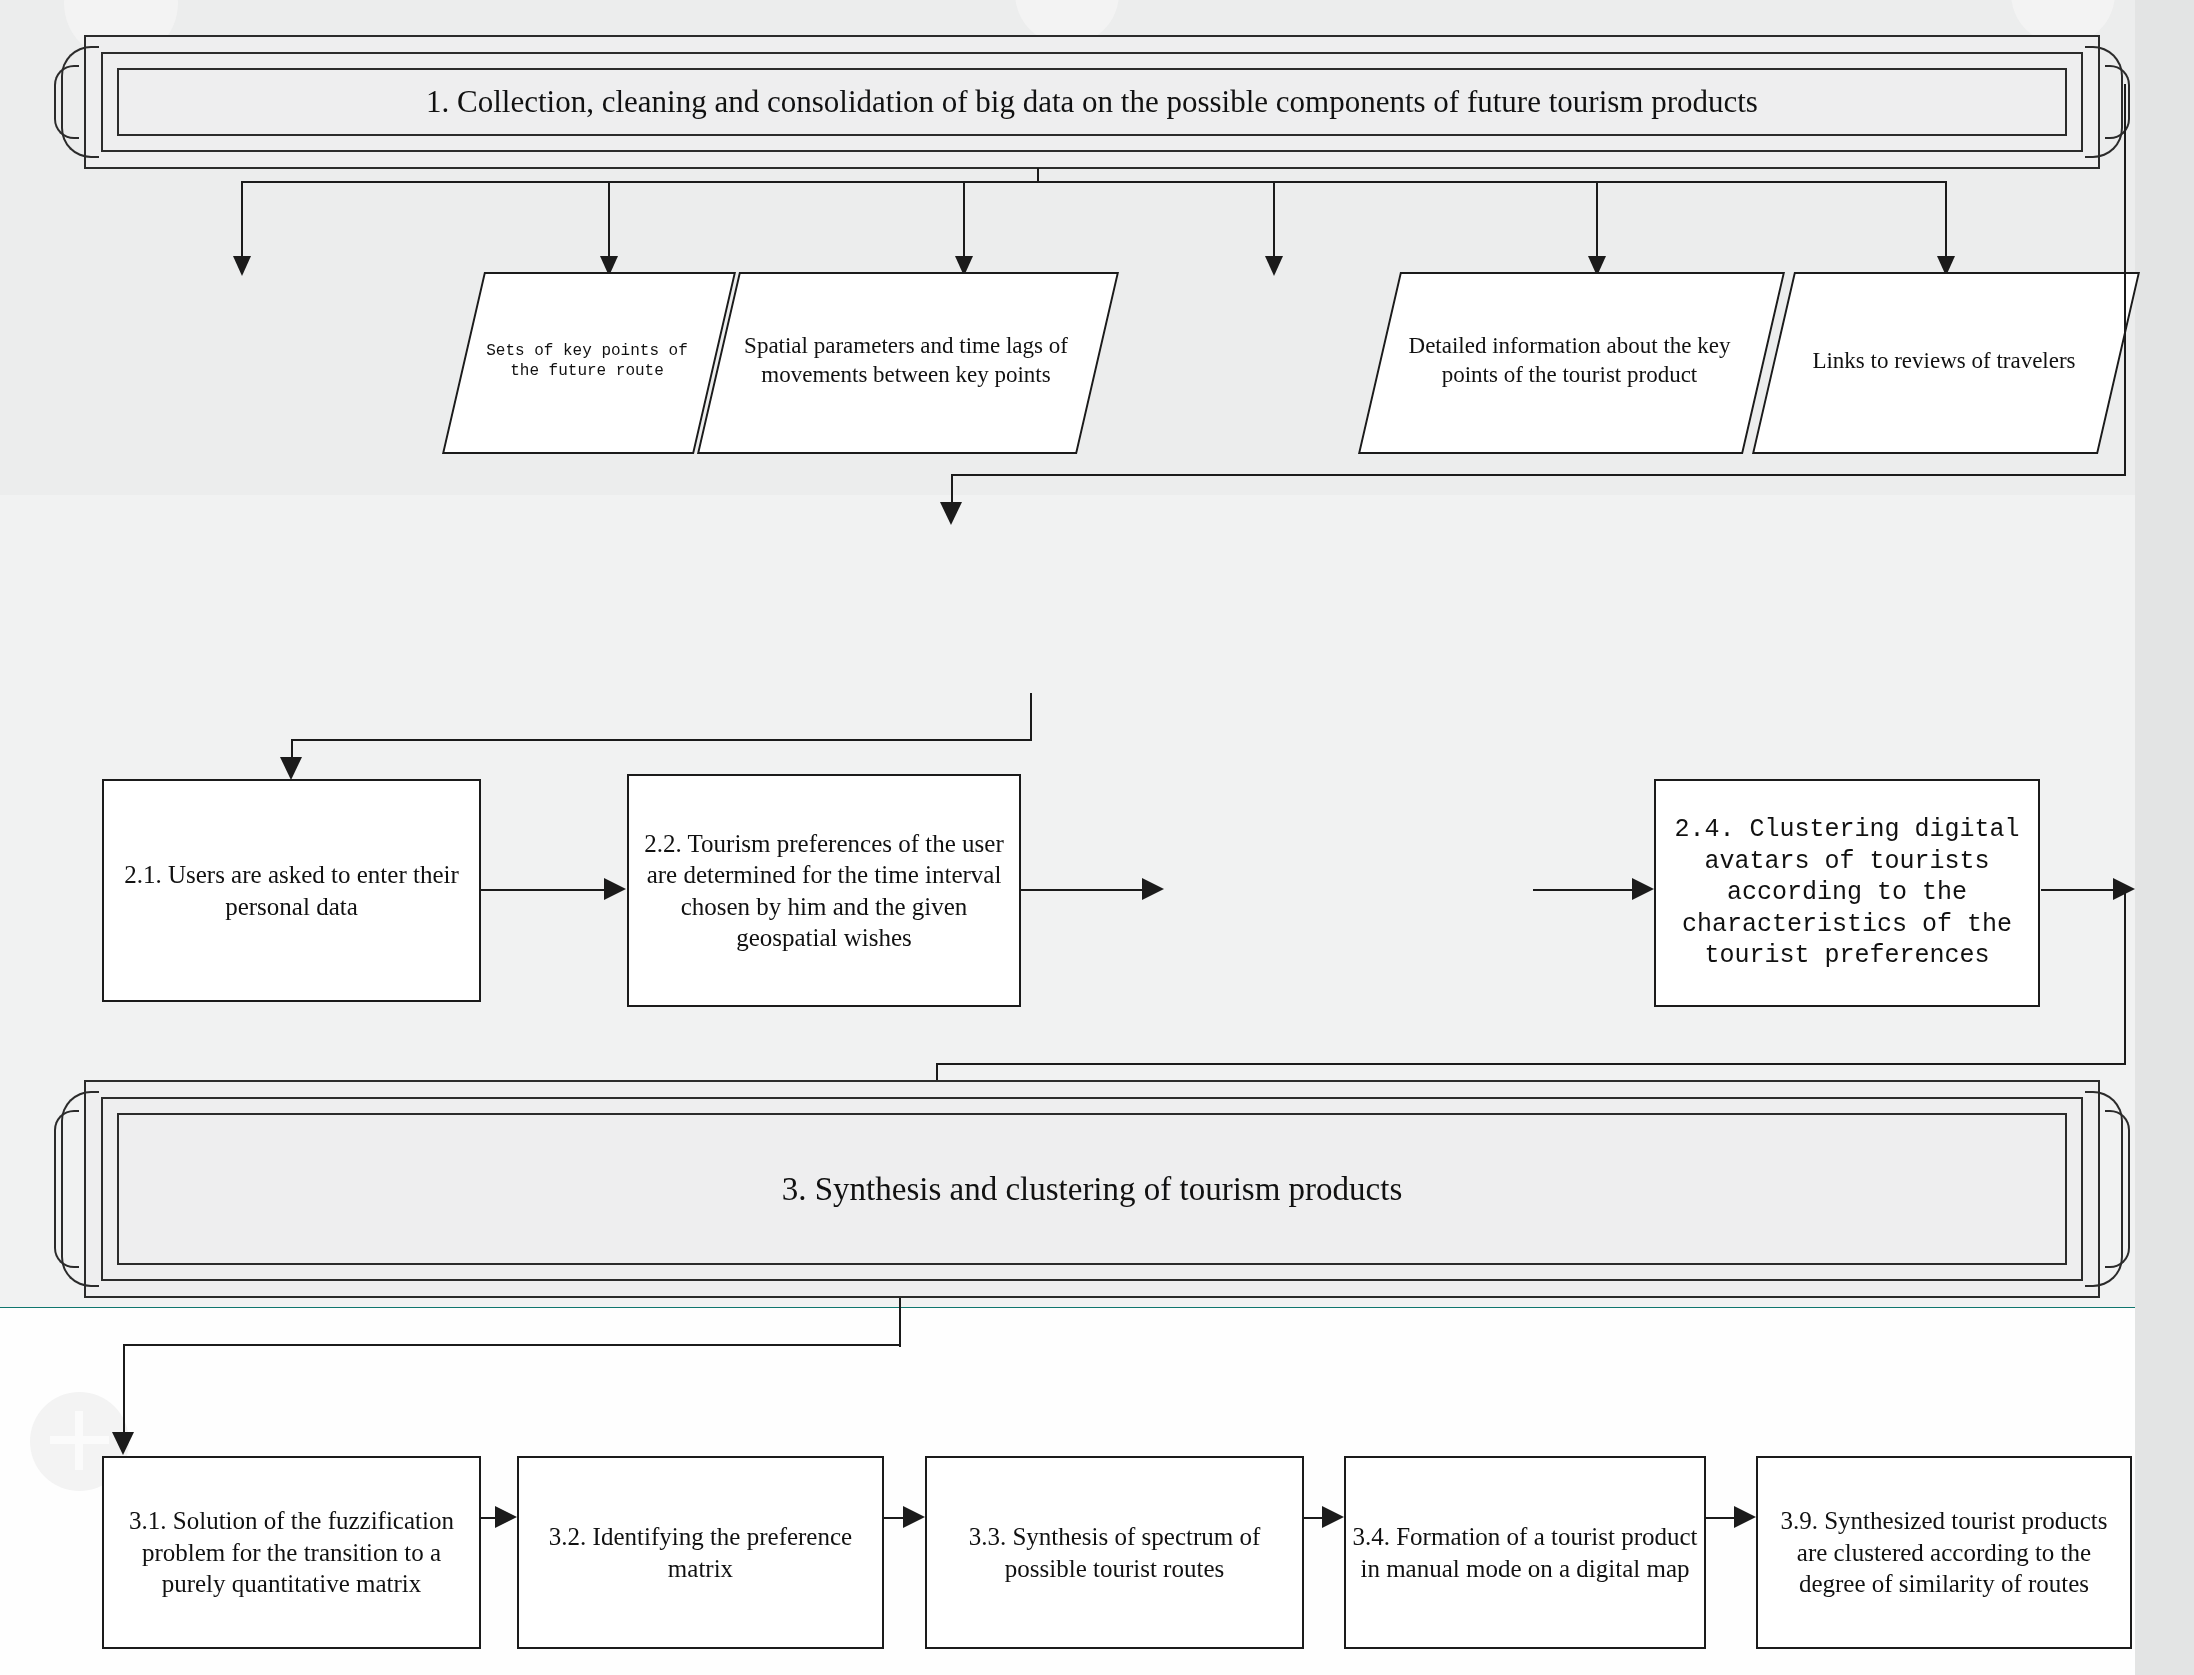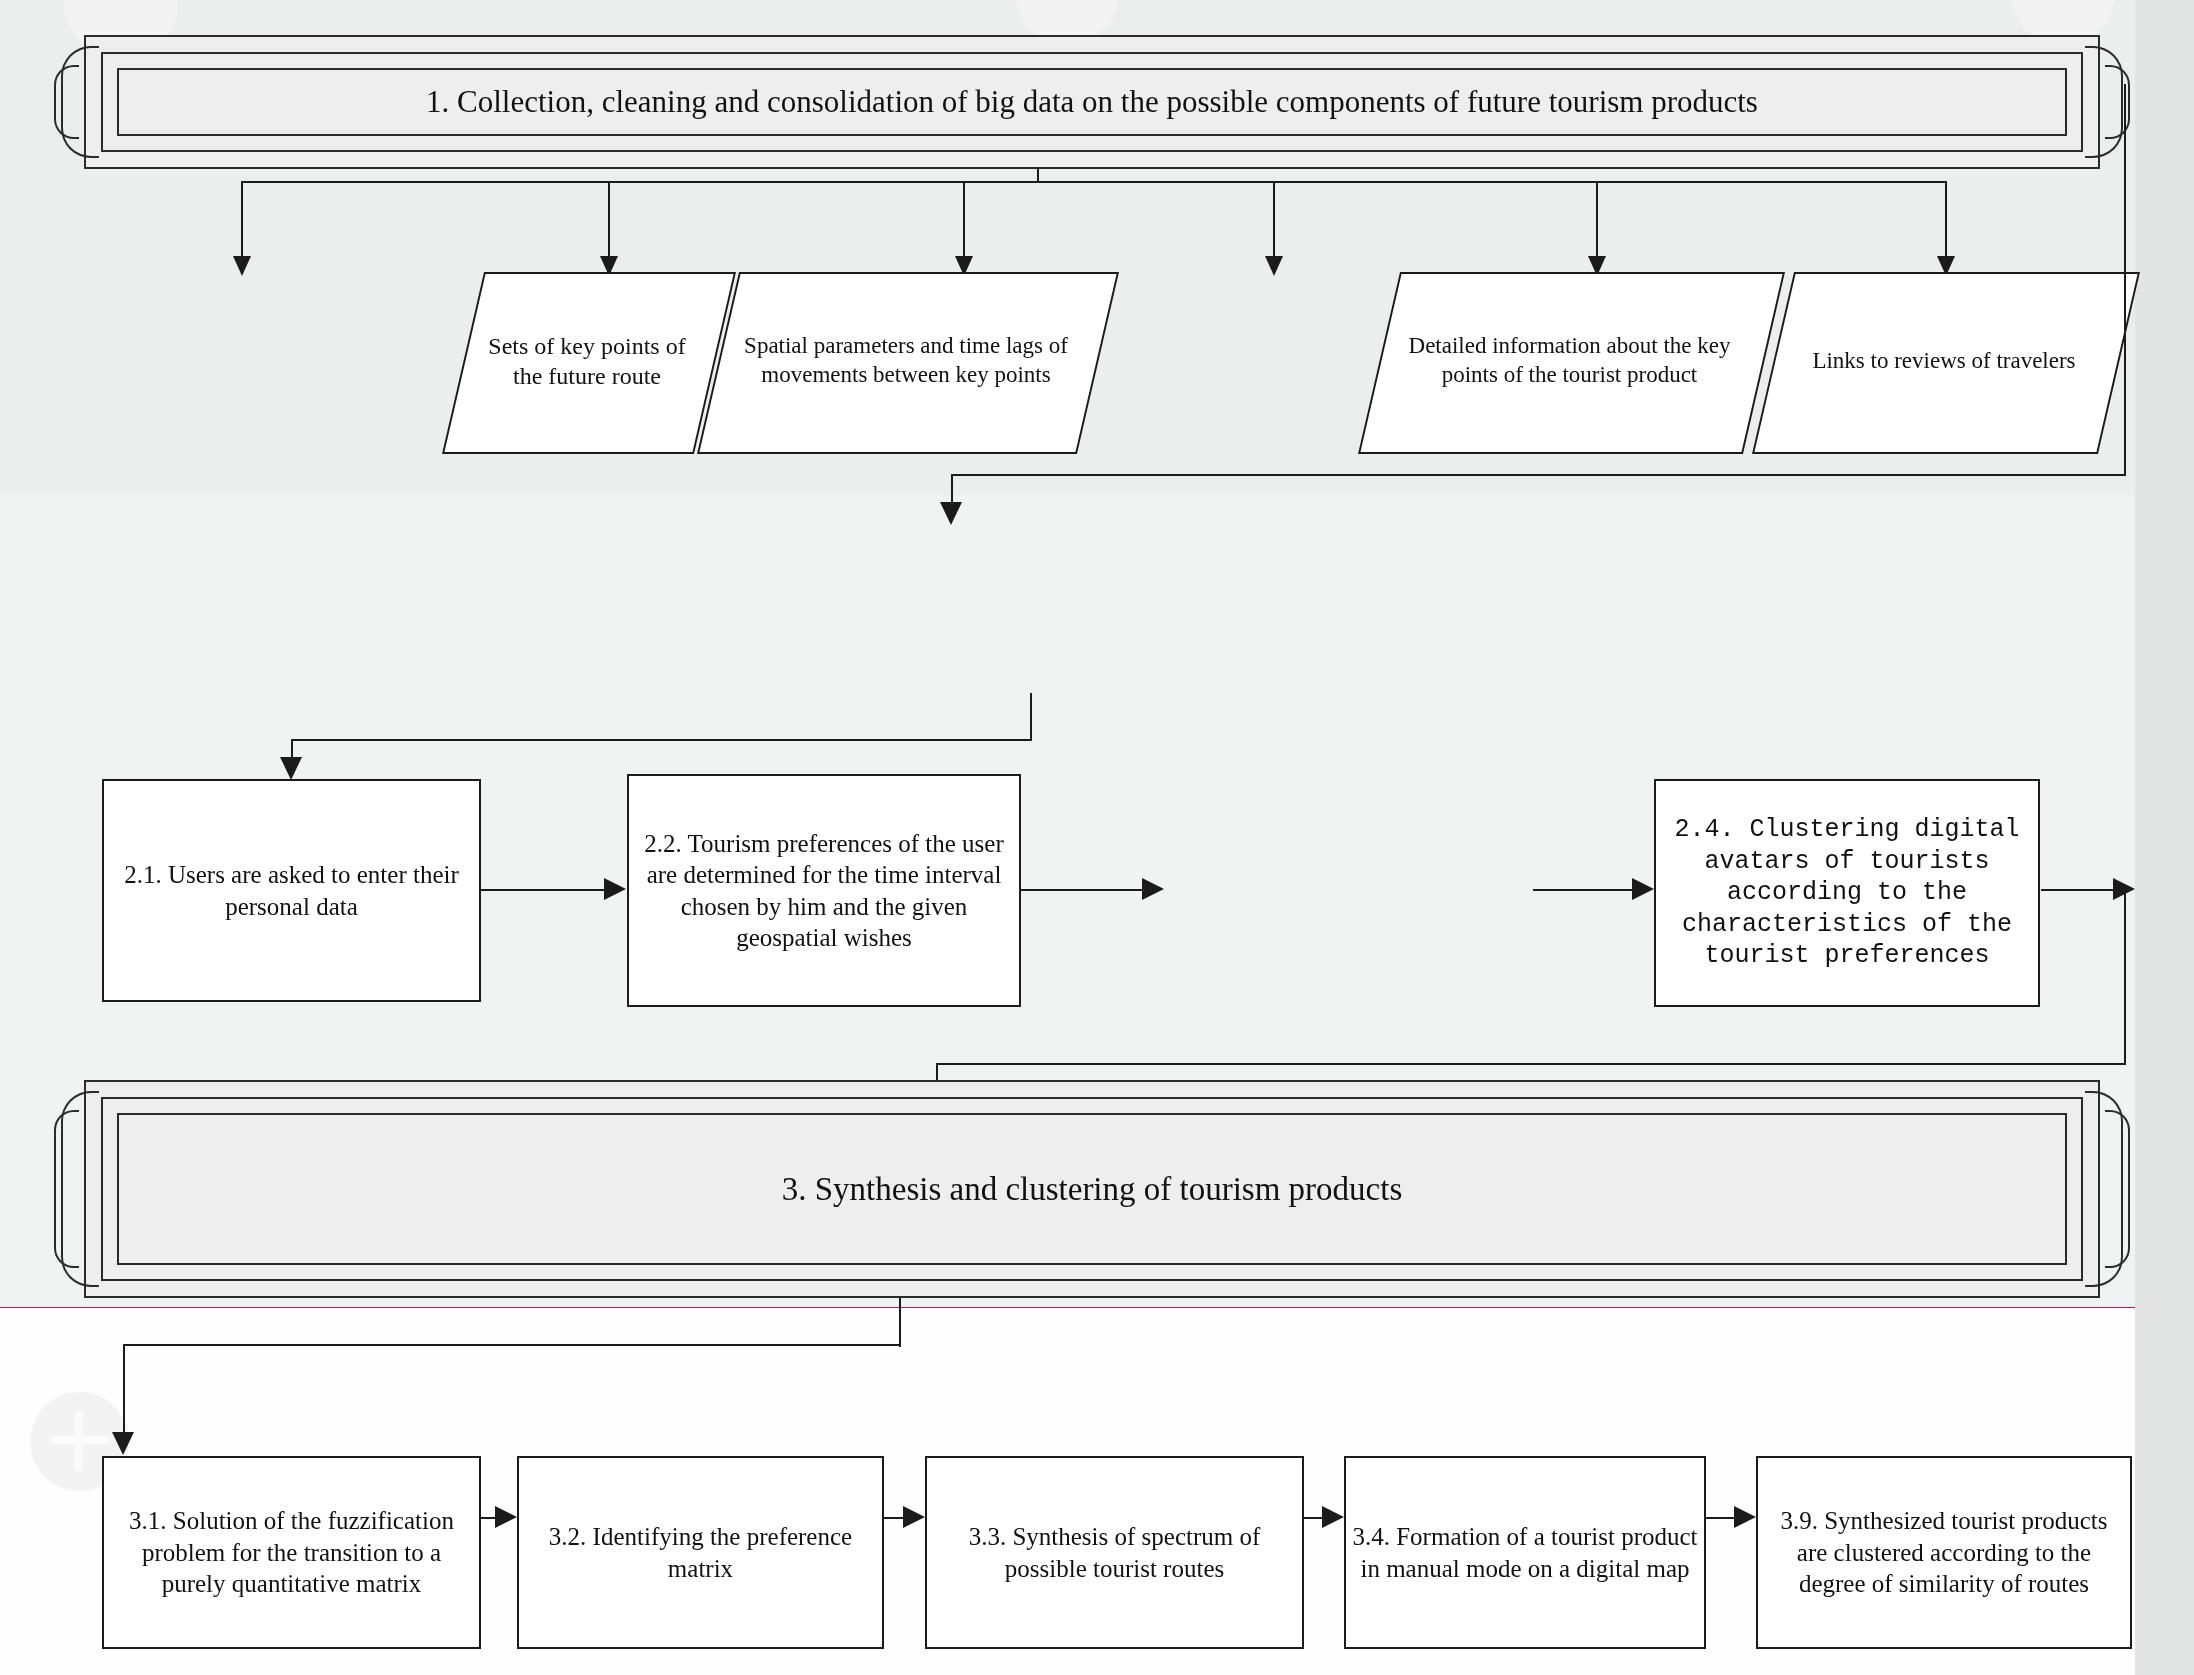--- a/index.html
+++ b/index.html
@@ -1,20 +1,20 @@
 <!DOCTYPE html>
 <html style="font-size:8px"><head>
 <meta charset="utf-8">
 <style>
   html,body{margin:0;padding:0;background:#ffffff;}
   body{font-family:"Liberation Serif",serif;}
   #root{
     position:relative;
     width:2194px;height:1675px;
-    background:#be185d;
+    background:#0f766e;
     overflow:hidden;
   }
   
   .bg-top{position:absolute;left:0;top:0;width:2135px;height:495px;background:#eceded;}
   .bg-mid{position:absolute;left:0;top:495px;width:2135px;height:812px;background:#f1f2f2;}
   .bg-bot{position:absolute;left:0;top:1308px;width:2135px;height:368px;background:#fefefe;}
   .bg-right{position:absolute;left:2135px;top:0;width:59px;height:1675px;background:#e3e4e4;}
   .watermark{position:absolute;border-radius:50%;background:#f3f3f3;}
   .wm-plus{position:absolute;background:#fbfbfb;}
 
@@ -123,21 +123,21 @@
   <div class="vline" style="left:1273px;top:181px;height:79px;"></div>
   <div class="arrow-d sm" style="left:1265px;top:256px;"></div>
 
   <div class="vline" style="left:1596px;top:181px;height:79px;"></div>
   <div class="arrow-d sm" style="left:1588px;top:256px;"></div>
 
   <div class="vline" style="left:1945px;top:181px;height:79px;"></div>
   <div class="arrow-d sm" style="left:1937px;top:256px;"></div>
 
 
-  <div class="para" style="left:463px;top:272px;width:248px;height:178px;font-size:24px;">
+  <div class="para" style="left:463px;top:272px;width:248px;height:178px;font-size:16px;font-family:Liberation Mono, monospace;">
     <div class="shape"></div>
     <div class="ptext">Sets of key points of the future route</div>
   </div>
 
   <div class="para" style="left:718px;top:272px;width:376px;height:178px;font-size:23px;">
     <div class="shape"></div>
     <div class="ptext">Spatial parameters and time lags of movements between key points</div>
   </div>
 
 

